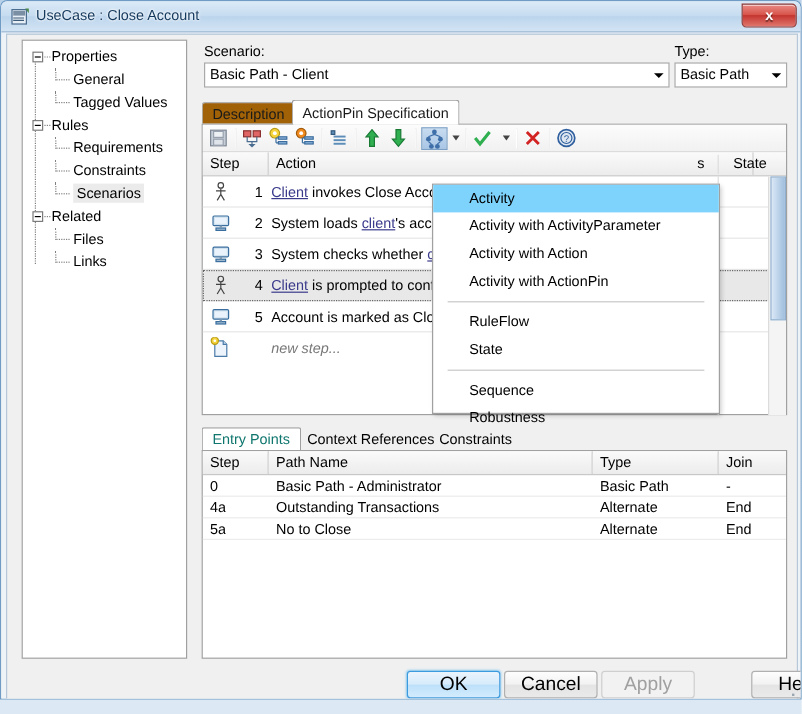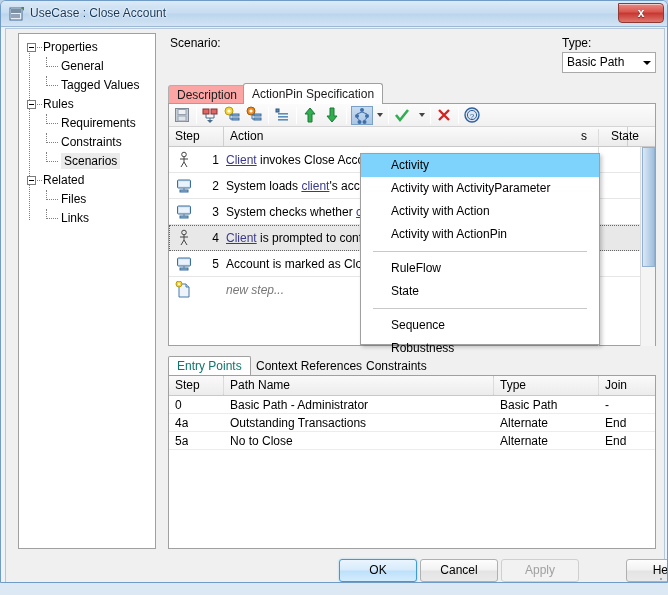--- a/index.html
+++ b/index.html
@@ -131,21 +131,21 @@
     border-right: 4px solid transparent;
     border-top: 4px solid #000;
   }
 
   
   .tabstrip { position: absolute; left: 2px; top: 52px; width: 488px; height: 21px; }
   .tab {
     position: absolute; top: 2px; height: 19px;
     padding: 0 8px; line-height: 19px;
     font-size: 12px; color: #1a1a1a;
-    background: #fca5a5;
+    background: #a16207;
     border: 1px solid #b0b0b0; border-bottom: none;
     border-radius: 3px 3px 0 0;
     cursor: pointer;
   }
   .tab.active {
     top: 0; height: 21px; line-height: 21px;
     background: #fff; border-color: #a0a0a0; z-index: 3;
   }
 
   
@@ -272,21 +272,21 @@
   }
   .bc {
     position: absolute; top: 2px; font-size: 12px;
     white-space: nowrap; overflow: hidden;
   }
 
   
   .btnbar { position: absolute; left: 0; bottom: 0; width: 660px; height: 40px; }
   .dlgbtn {
     position: absolute; top: 8px; width: 78px; height: 23px;
-    font-size: 12px; line-height: 21px; text-align: center;
+    font-size: 16px; line-height: 21px; text-align: center;
     background: linear-gradient(to bottom,#fdfdfd 0%,#f2f2f2 48%,#e4e4e4 52%,#eaeaea 100%);
     border: 1px solid #b0b0b0; border-radius: 3px;
     cursor: pointer;
   }
   .dlgbtn.default {
     background: linear-gradient(to bottom,#eaf4fd 0%,#d7ebfb 48%,#bde0fa 52%,#d3ecfd 100%);
     border: 1px solid #3c9adf;
     box-shadow: 0 0 2px #8ccbf2;
   }
   .dlgbtn.disabled { color: #a0a0a0; }
@@ -365,20 +365,24 @@
       </div>
       <div class="tnode child">
         <span class="elbow last"></span>
         <span class="lbl">Links</span>
       </div>
     </div>
 
     <div class="right">
 
       <div class="field-label" style="left:4px; top:5px;">Scenario:</div>
+      <div class="combo" style="left:4px; top:21px; width:388px;">
+        <span class="val">Basic Path - Client</span>
+        <span class="arrow"></span>
+      </div>
 
       <div class="field-label" style="left:396px; top:5px;">Type:</div>
       <div class="combo" style="left:396px; top:21px; width:94px;">
         <span class="val">Basic Path</span>
         <span class="arrow"></span>
       </div>
 
       <div class="tabstrip">
         <div class="tab" style="left:0;">Description</div>
         <div class="tab active" style="left:75px;">ActionPin Specification</div>

